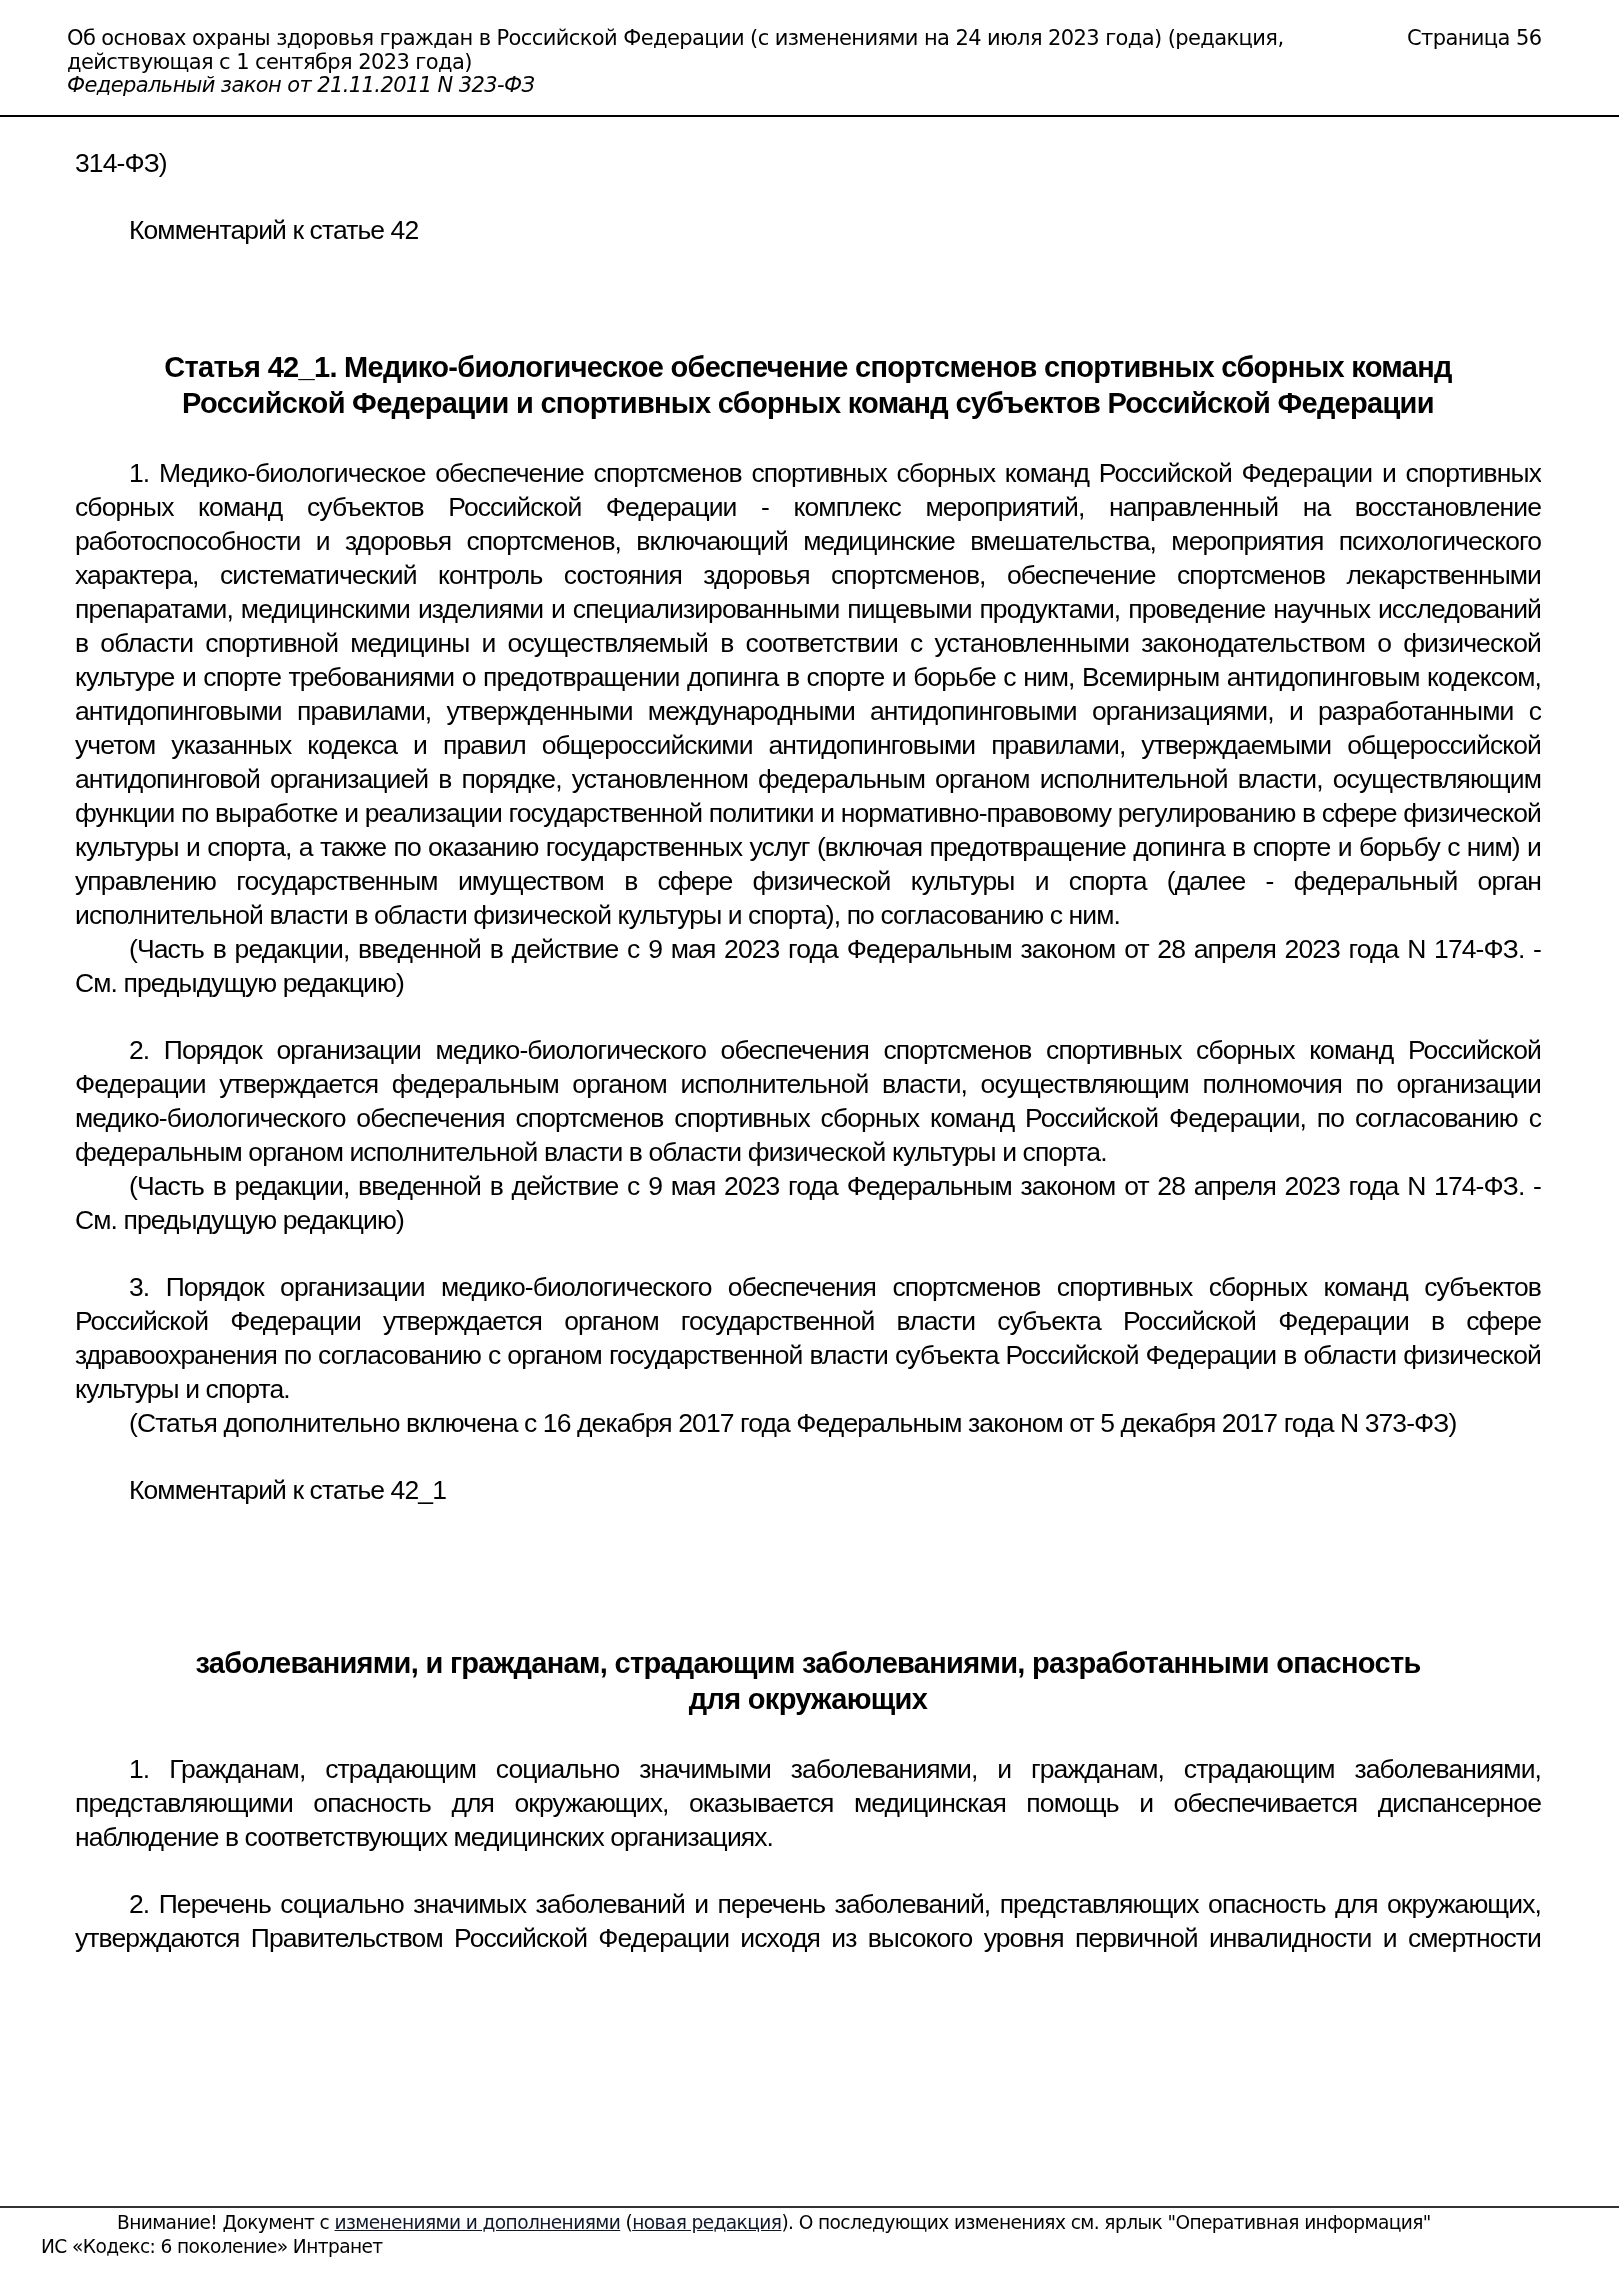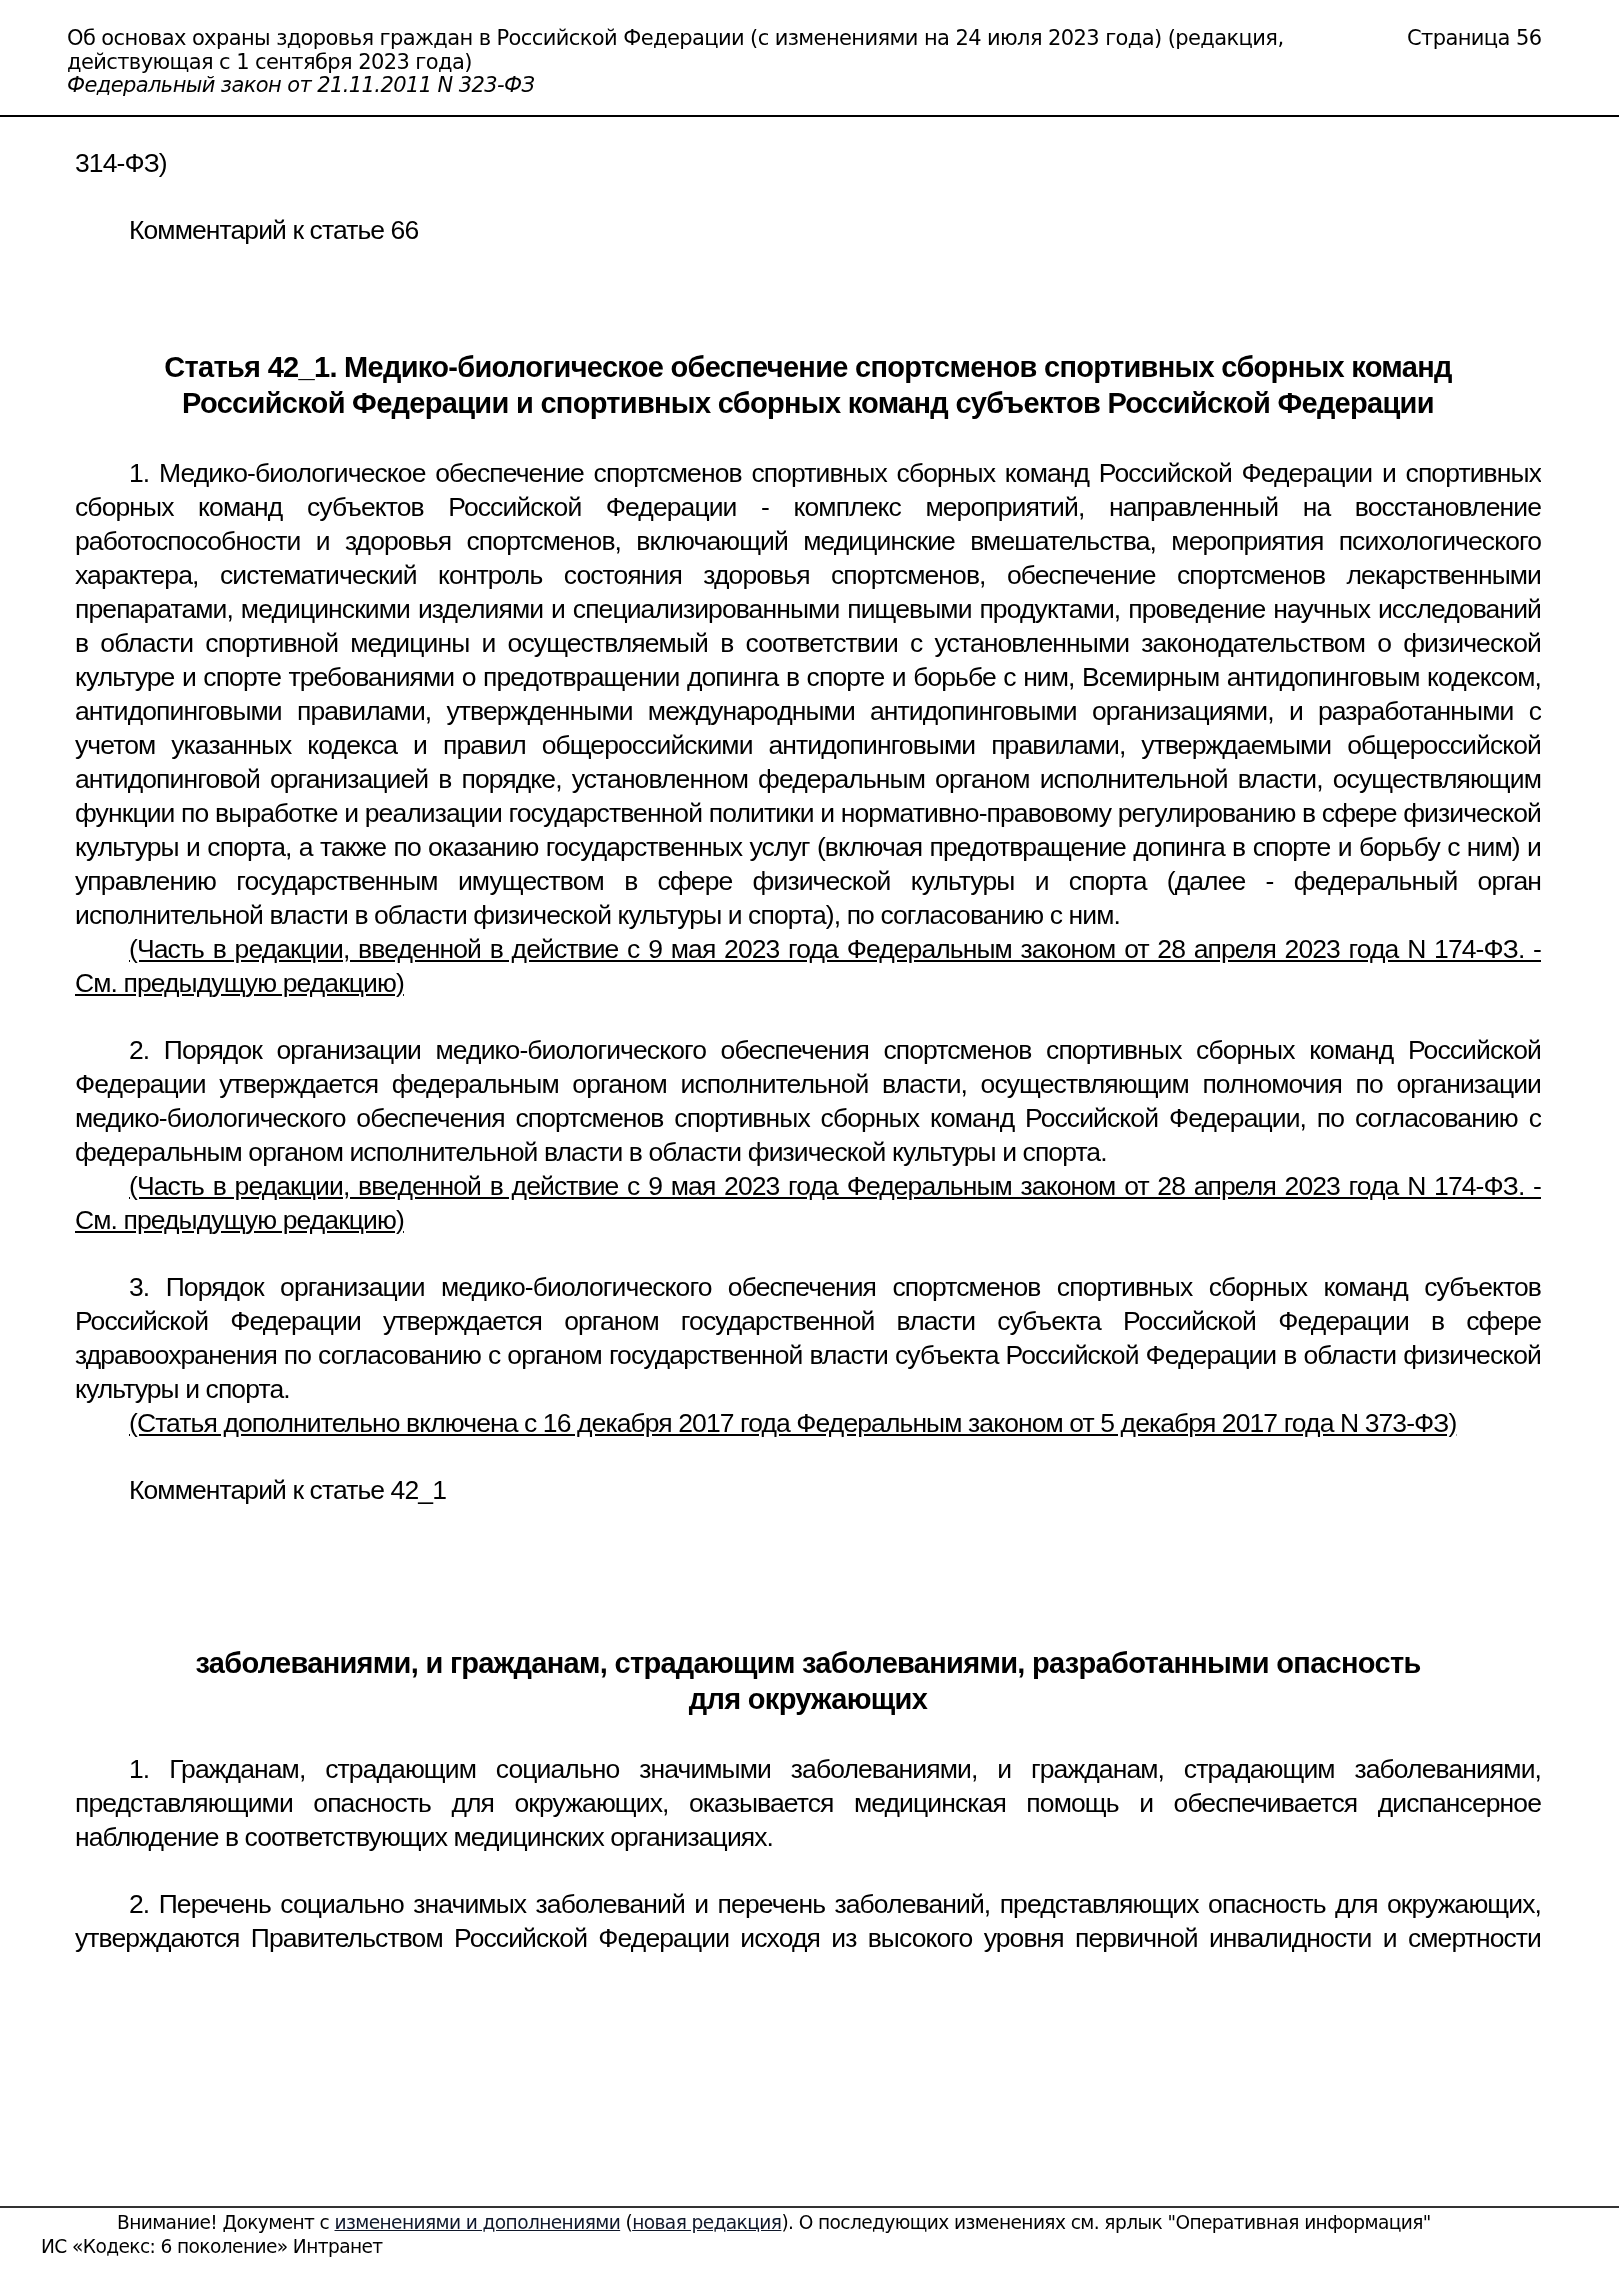--- a/index.html
+++ b/index.html
@@ -18,21 +18,21 @@
     .rule-top { position: absolute; left: 0; top: 115px; width: 1619px; height: 2px; background: #000; }
     .rule-bottom { position: absolute; left: 0; top: 2206px; width: 1619px; height: 2px; background: #333; }
 
     .content {
       position: absolute; left: 75px; top: 118px; width: 1466px; height: 1812px; overflow: hidden;
       font-family: "Liberation Sans", sans-serif; font-size: 26.5px; line-height: 34px;
       letter-spacing: -0.9px; transform: scaleX(1); margin-top: 28px; 
     }
     .content p { margin: 0; text-align: justify; }
     .indent { text-indent: 54px; }
-    .note { text-indent: 54px; text-decoration: underline; }
+    .note { text-indent: 54px; }
     .gap-sm { height: 33px; }
     .gap-lg { height: 102px; }
     .article-title {
       font-weight: bold; text-align: center; font-size: 29px; line-height: 36px;
       letter-spacing: -0.7px; margin: 0; padding: 0 9.8px;
     }
     .comment { text-indent: 54px; }
 
     .page-footer {
       position: absolute; left: 41px; top: 2211px; width: 1549px;
@@ -48,21 +48,21 @@
 <div class="page-header">
   <div class="title-text">Об основах охраны здоровья граждан в Российской Федерации (с изменениями на 24 июля 2023 года) (редакция, действующая с 1 сентября 2023 года)</div>
   <div class="subtitle">Федеральный закон от 21.11.2011 N 323-ФЗ</div>
   <div class="page-num">Страница 56</div>
 </div>
 <div class="rule-top"></div>
 
 <div class="content">
   <p>314-ФЗ)</p>
   <div class="gap-sm"></div>
-  <p class="comment">Комментарий к статье 66</p>
+  <p class="comment">Комментарий к статье 42</p>
   <div class="gap-lg"></div>
 
   <section>
     <h2 class="article-title">
       <span>Статья 42_1. Медико-биологическое обеспечение спортсменов спортивных сборных команд</span><br>
       <span>Российской Федерации и спортивных сборных команд субъектов Российской Федерации</span>
     </h2>
     <div class="gap-sm" style="height:35px"></div>
     <p class="indent">1. Медико-биологическое обеспечение спортсменов спортивных сборных команд Российской Федерации и спортивных сборных команд субъектов Российской Федерации - комплекс мероприятий, направленный на восстановление работоспособности и здоровья спортсменов, включающий медицинские вмешательства, мероприятия психологического характера, систематический контроль состояния здоровья спортсменов, обеспечение спортсменов лекарственными препаратами, медицинскими изделиями и специализированными пищевыми продуктами, проведение научных исследований в области спортивной медицины и осуществляемый в соответствии с установленными законодательством о физической культуре и спорте требованиями о предотвращении допинга в спорте и борьбе с ним, Всемирным антидопинговым кодексом, антидопинговыми правилами, утвержденными международными антидопинговыми организациями, и разработанными с учетом указанных кодекса и правил общероссийскими антидопинговыми правилами, утверждаемыми общероссийской антидопинговой организацией в порядке, установленном федеральным органом исполнительной власти, осуществляющим функции по выработке и реализации государственной политики и нормативно-правовому регулированию в сфере физической культуры и спорта, а также по оказанию государственных услуг (включая предотвращение допинга в спорте и борьбу с ним) и управлению государственным имуществом в сфере физической культуры и спорта (далее - федеральный орган исполнительной власти в области физической культуры и спорта), по согласованию с ним.</p>
     <p class="note">(Часть в редакции, введенной в действие с 9 мая 2023 года Федеральным законом от 28 апреля 2023 года N 174-ФЗ. - См. предыдущую редакцию)</p>

